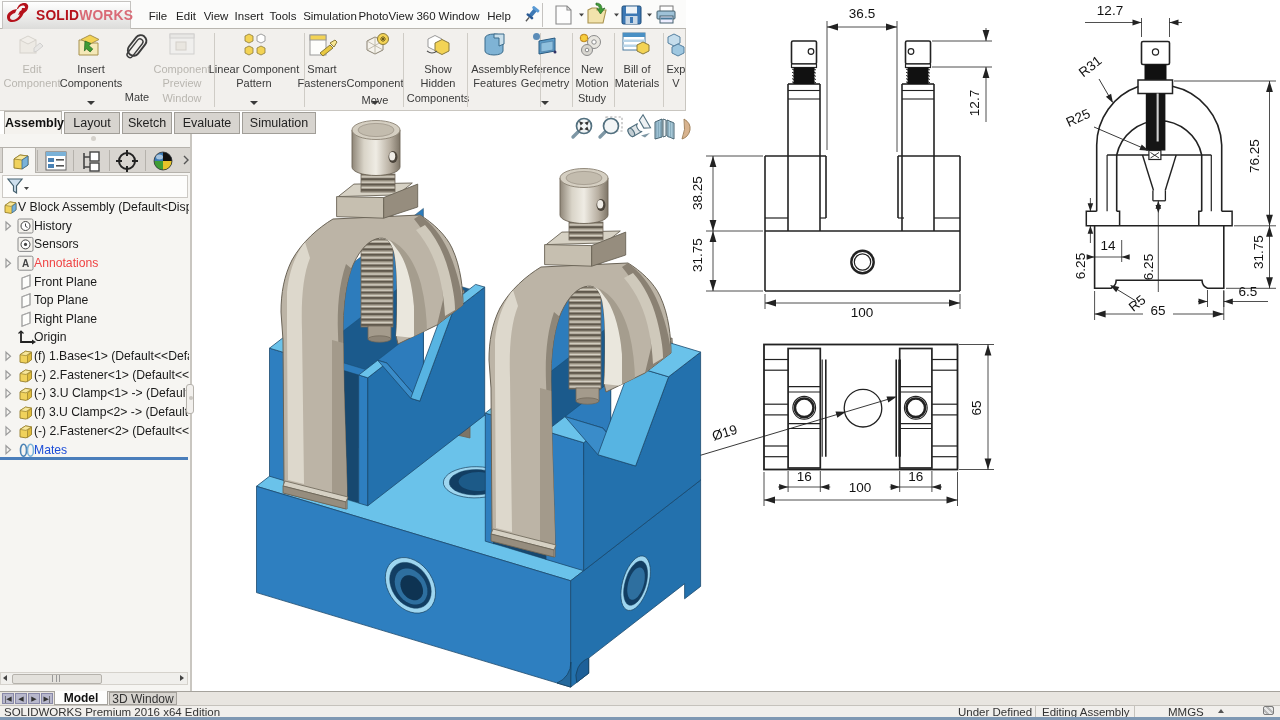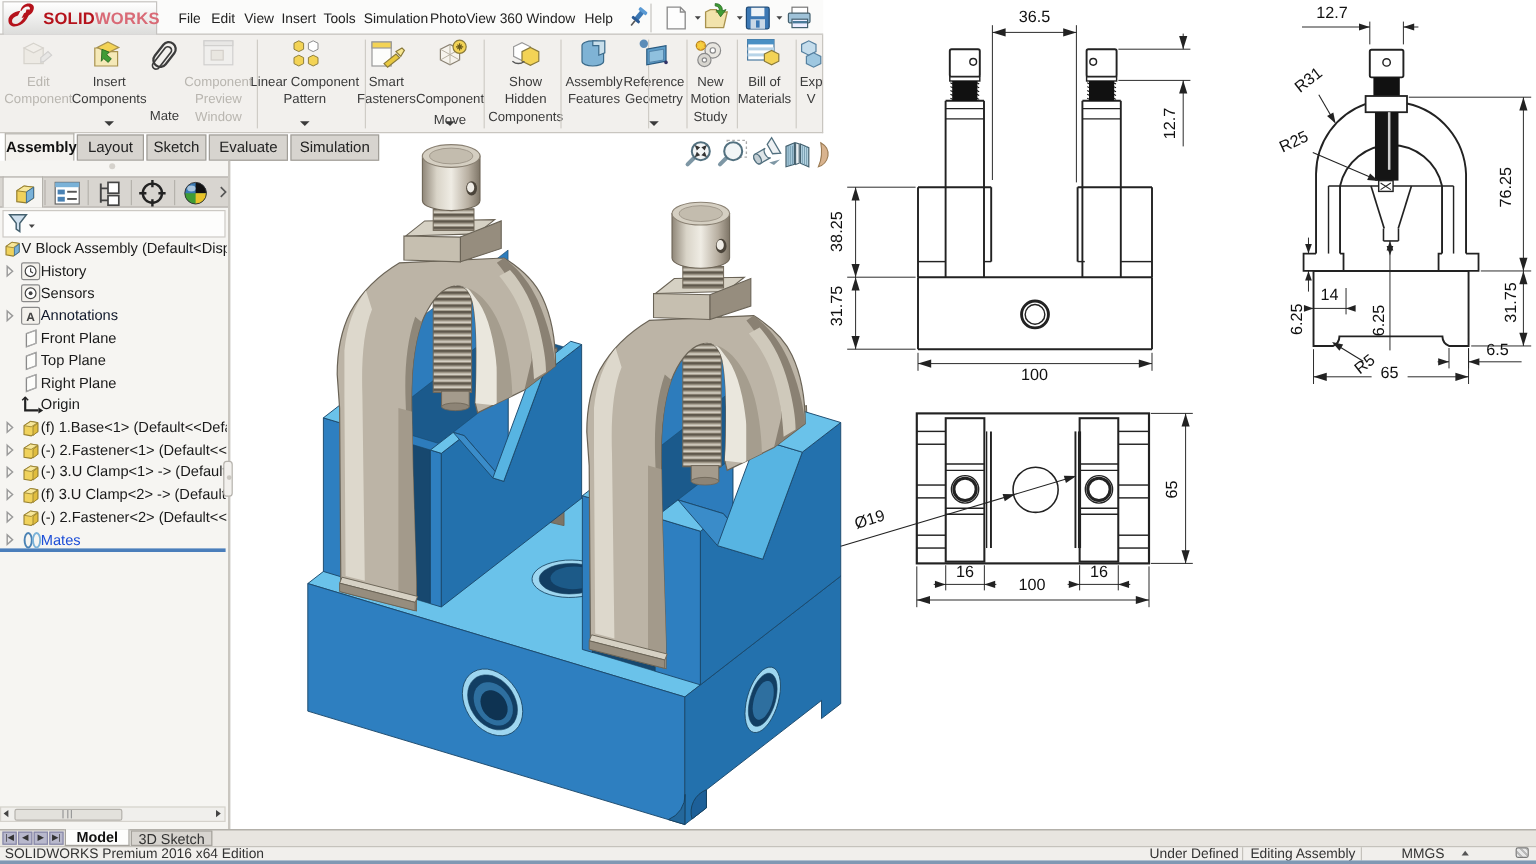--- a/index.html
+++ b/index.html
@@ -75,21 +75,21 @@
 <div class="abs" style="left:2px;top:147px;width:34px;height:26px;background:#f6f5f2;border:1px solid #b5b2ac;border-bottom:none;"></div>
 <div class="abs" style="left:37px;top:150px;width:1px;height:21px;background:#b5b2ac;"></div>
 <div class="abs" style="left:73px;top:150px;width:1px;height:21px;background:#b5b2ac;"></div>
 <div class="abs" style="left:109px;top:150px;width:1px;height:21px;background:#b5b2ac;"></div>
 <div class="abs" style="left:145px;top:150px;width:1px;height:21px;background:#b5b2ac;"></div>
 <div class="abs" style="left:2px;top:175px;width:186px;height:23px;background:#fdfdfc;border:1px solid #ccc9c4;"></div>
 <div class="abs" style="left:0;top:0;width:189px;height:690px;overflow:hidden;">
     <div style="position:absolute;left:18px;top:200px;font-size:12.2px;color:#1a1a1a;white-space:nowrap;">V Block Assembly  (Default&lt;Displa</div>
     <div style="position:absolute;left:34px;top:219px;font-size:12.2px;color:#1a1a1a;white-space:nowrap;">History</div>
     <div style="position:absolute;left:34px;top:237px;font-size:12.2px;color:#1a1a1a;white-space:nowrap;">Sensors</div>
-    <div style="position:absolute;left:34px;top:256px;font-size:12.2px;color:#0f172a;white-space:nowrap;">Annotations</div>
+    <div style="position:absolute;left:34px;top:256px;font-size:12.2px;color:#ef4444;white-space:nowrap;">Annotations</div>
     <div style="position:absolute;left:34px;top:275px;font-size:12.2px;color:#1a1a1a;white-space:nowrap;">Front Plane</div>
     <div style="position:absolute;left:34px;top:293px;font-size:12.2px;color:#1a1a1a;white-space:nowrap;">Top Plane</div>
     <div style="position:absolute;left:34px;top:312px;font-size:12.2px;color:#1a1a1a;white-space:nowrap;">Right Plane</div>
     <div style="position:absolute;left:34px;top:330px;font-size:12.2px;color:#1a1a1a;white-space:nowrap;">Origin</div>
     <div style="position:absolute;left:34px;top:349px;font-size:12.2px;color:#1a1a1a;white-space:nowrap;">(f) 1.Base&lt;1&gt;  (Default&lt;&lt;Defau</div>
     <div style="position:absolute;left:34px;top:368px;font-size:12.2px;color:#1a1a1a;white-space:nowrap;">(-) 2.Fastener&lt;1&gt;  (Default&lt;&lt;D</div>
     <div style="position:absolute;left:34px;top:386px;font-size:12.2px;color:#1a1a1a;white-space:nowrap;">(-) 3.U Clamp&lt;1&gt; -&gt; (Default&lt;</div>
     <div style="position:absolute;left:34px;top:405px;font-size:12.2px;color:#1a1a1a;white-space:nowrap;">(f) 3.U Clamp&lt;2&gt; -&gt; (Default&lt;</div>
     <div style="position:absolute;left:34px;top:424px;font-size:12.2px;color:#1a1a1a;white-space:nowrap;">(-) 2.Fastener&lt;2&gt;  (Default&lt;&lt;D</div>
     <div style="position:absolute;left:34px;top:443px;font-size:12.2px;color:#1d4ed8;white-space:nowrap;">Mates</div>
@@ -107,21 +107,21 @@
 <div class="abs" style="left:186px;top:384px;width:8px;height:30px;background:#f2f0ed;border:1px solid #b5b2ac;border-radius:3px;"></div>
 <div class="abs" style="left:188.5px;top:396px;width:4px;height:4px;background:#cac7c1;border-radius:2px;"></div>
 <div class="abs" style="left:91px;top:136px;width:5px;height:5px;background:#d5d2cc;border-radius:2.5px;"></div>
 
 <div class="abs" style="left:0;top:691px;width:1280px;height:14px;background:#e8e5e0;border-top:1px solid #a5a29c;"></div>
 <div class="abs" style="left:2px;top:693px;width:12px;height:11px;background:#b8b8cc;border:1px solid #8888a8;font-size:7px;color:#333;text-align:center;line-height:10px;">|◀</div>
 <div class="abs" style="left:15px;top:693px;width:12px;height:11px;background:#b8b8cc;border:1px solid #8888a8;font-size:7px;color:#333;text-align:center;line-height:10px;">◀</div>
 <div class="abs" style="left:28px;top:693px;width:12px;height:11px;background:#b8b8cc;border:1px solid #8888a8;font-size:7px;color:#333;text-align:center;line-height:10px;">▶</div>
 <div class="abs" style="left:41px;top:693px;width:12px;height:11px;background:#b8b8cc;border:1px solid #8888a8;font-size:7px;color:#333;text-align:center;line-height:10px;">▶|</div>
 <div class="abs" style="left:54px;top:691px;width:54px;height:14px;background:#fdfdfc;border:1px solid #a5a29c;border-top:none;text-align:center;font-weight:bold;font-size:12px;color:#111;line-height:14px;">Model</div>
-<div class="abs" style="left:109px;top:692px;width:68px;height:13px;background:#d7d4cf;border:1px solid #a5a29c;text-align:center;font-size:12px;color:#333;line-height:12px;">3D Sketch</div>
+<div class="abs" style="left:109px;top:692px;width:68px;height:13px;background:#d7d4cf;border:1px solid #a5a29c;text-align:center;font-size:12px;color:#333;line-height:12px;">3D Window</div>
 
 <div class="abs" style="left:0;top:705px;width:1280px;height:12px;background:#f1efec;border-top:1px solid #c5c2bc;"></div>
 <div class="abs" style="left:4px;top:706px;font-size:11.5px;color:#333;">SOLIDWORKS Premium 2016 x64 Edition</div>
 <div class="abs" style="left:958px;top:706px;font-size:11.5px;color:#333;">Under Defined</div>
 <div class="abs" style="left:1042px;top:706px;font-size:11.5px;color:#333;">Editing Assembly</div>
 <div class="abs" style="left:1168px;top:706px;font-size:11.5px;color:#333;">MMGS</div>
 <div class="abs" style="left:1218px;top:709px;width:0;height:0;border-left:3px solid transparent;border-right:3px solid transparent;border-bottom:4px solid #555;"></div>
 <div class="abs" style="left:1263px;top:706px;width:11px;height:9px;border:1px solid #7a7a7a;border-radius:2px;background:repeating-linear-gradient(45deg,#e8e8e8 0 2px,#b9b9b9 2px 4px);"></div>
 <div class="abs" style="left:1035px;top:706px;width:1px;height:11px;background:#c5c2bc;"></div>
 <div class="abs" style="left:1134px;top:706px;width:1px;height:11px;background:#c5c2bc;"></div>

